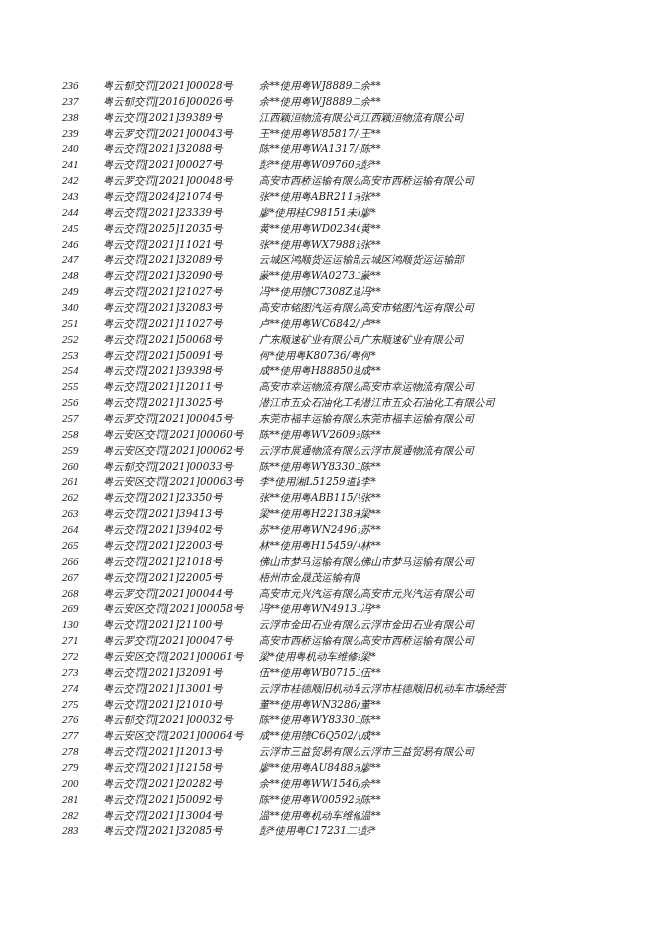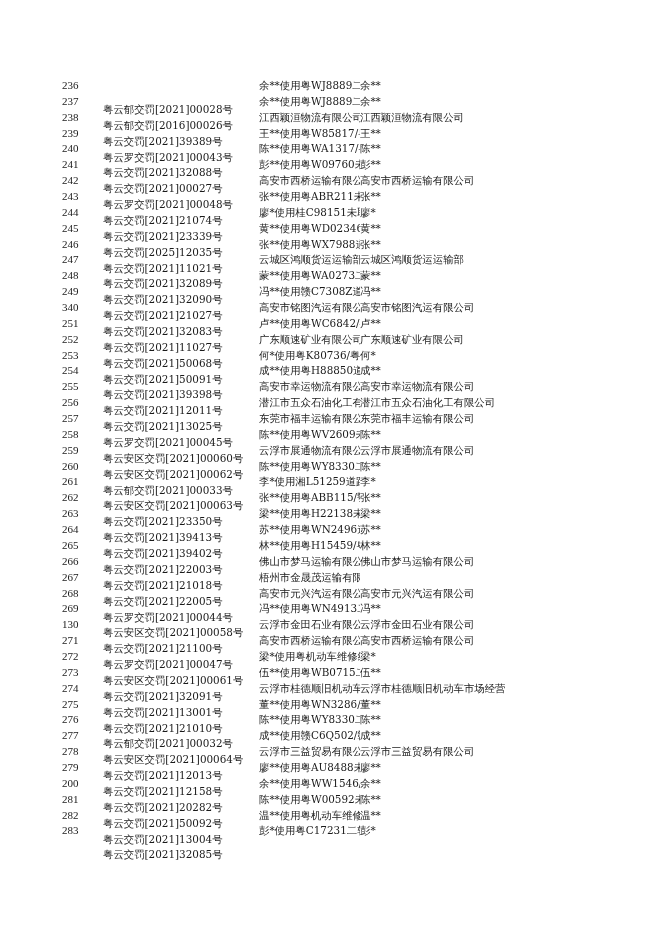--- a/index.html
+++ b/index.html
@@ -28,38 +28,38 @@
       left: 0;
       top: 78px;
       width: 662px;
     }
     .row {
       position: relative;
       height: 15.87px;
       line-height: 15.87px;
       font-size: 10.4px;
       white-space: nowrap;
+      font-style: italic;
     }
     .cell {
       position: absolute;
       top: 0;
       height: 15.87px;
       overflow: hidden;
       white-space: nowrap;
     }
     .c-no {
       left: 62px;
       width: 34px;
       font-family: "Liberation Serif", "DejaVu Serif", serif;
       font-size: 11px;
     }
     .c-doc {
       left: 103px;
       width: 150px;
-      margin-top: 24px;
     }
     .c-party {
       left: 259px;
       width: 101px;
     }
     .c-target {
       left: 360px;
       width: 230px;
     }
   </style>
@@ -105,21 +105,21 @@
     <span class="cell c-target">彭**</span>
   </div>
       <div class="row">
     <span class="cell c-no">242</span>
     <span class="cell c-doc">粤云罗交罚[2021]00048号</span>
     <span class="cell c-party">高安市西桥运输有限公司使用赣</span>
     <span class="cell c-target">高安市西桥运输有限公司</span>
   </div>
       <div class="row">
     <span class="cell c-no">243</span>
-    <span class="cell c-doc">粤云交罚[2021]21074号</span>
+    <span class="cell c-doc">粤云交罚[2024]21074号</span>
     <span class="cell c-party">张**使用粤ABR211未取得相应从</span>
     <span class="cell c-target">张**</span>
   </div>
       <div class="row">
     <span class="cell c-no">244</span>
     <span class="cell c-doc">粤云交罚[2021]23339号</span>
     <span class="cell c-party">廖*使用桂C98151未取得相应从业</span>
     <span class="cell c-target">廖*</span>
   </div>
       <div class="row">

